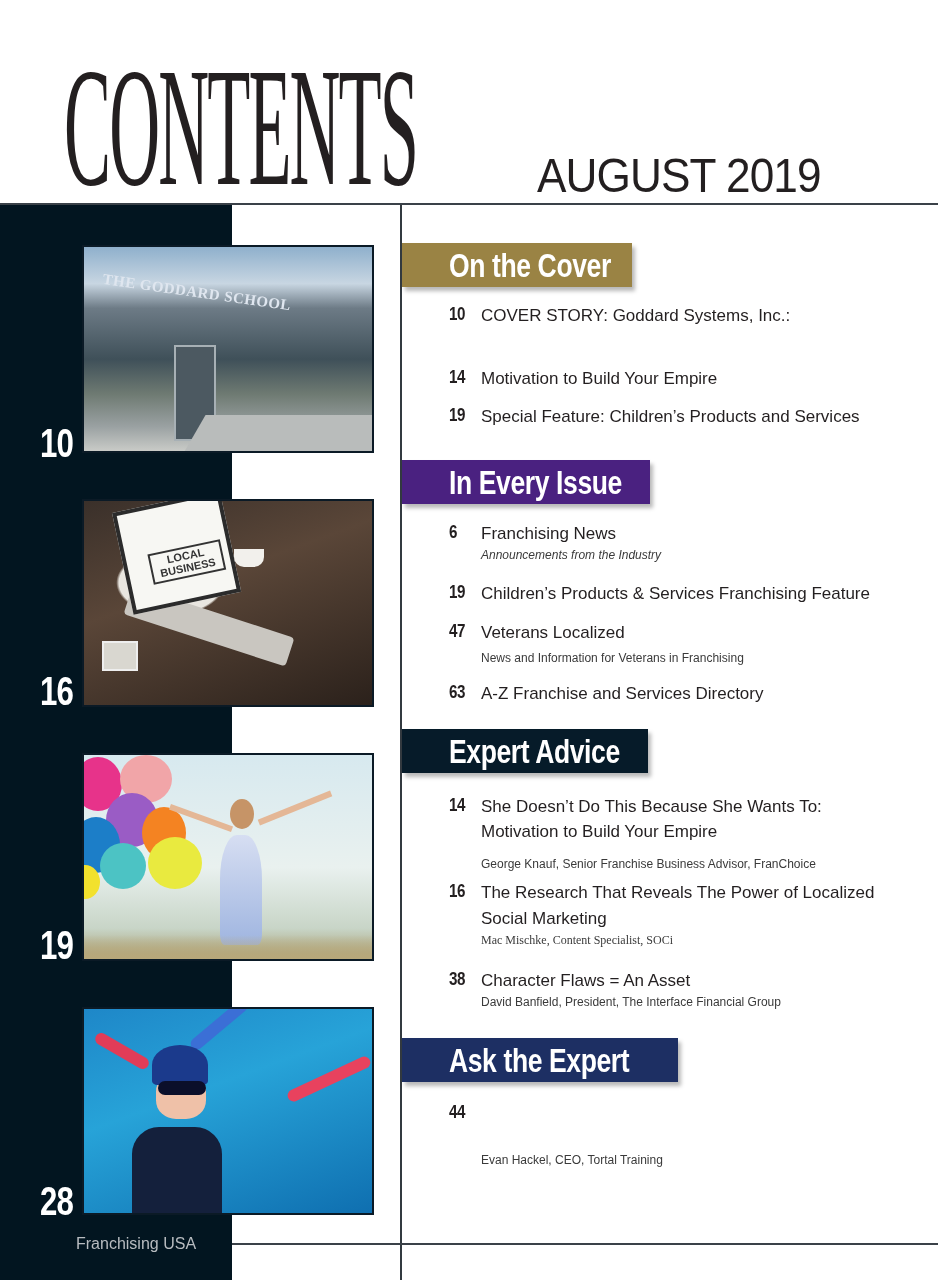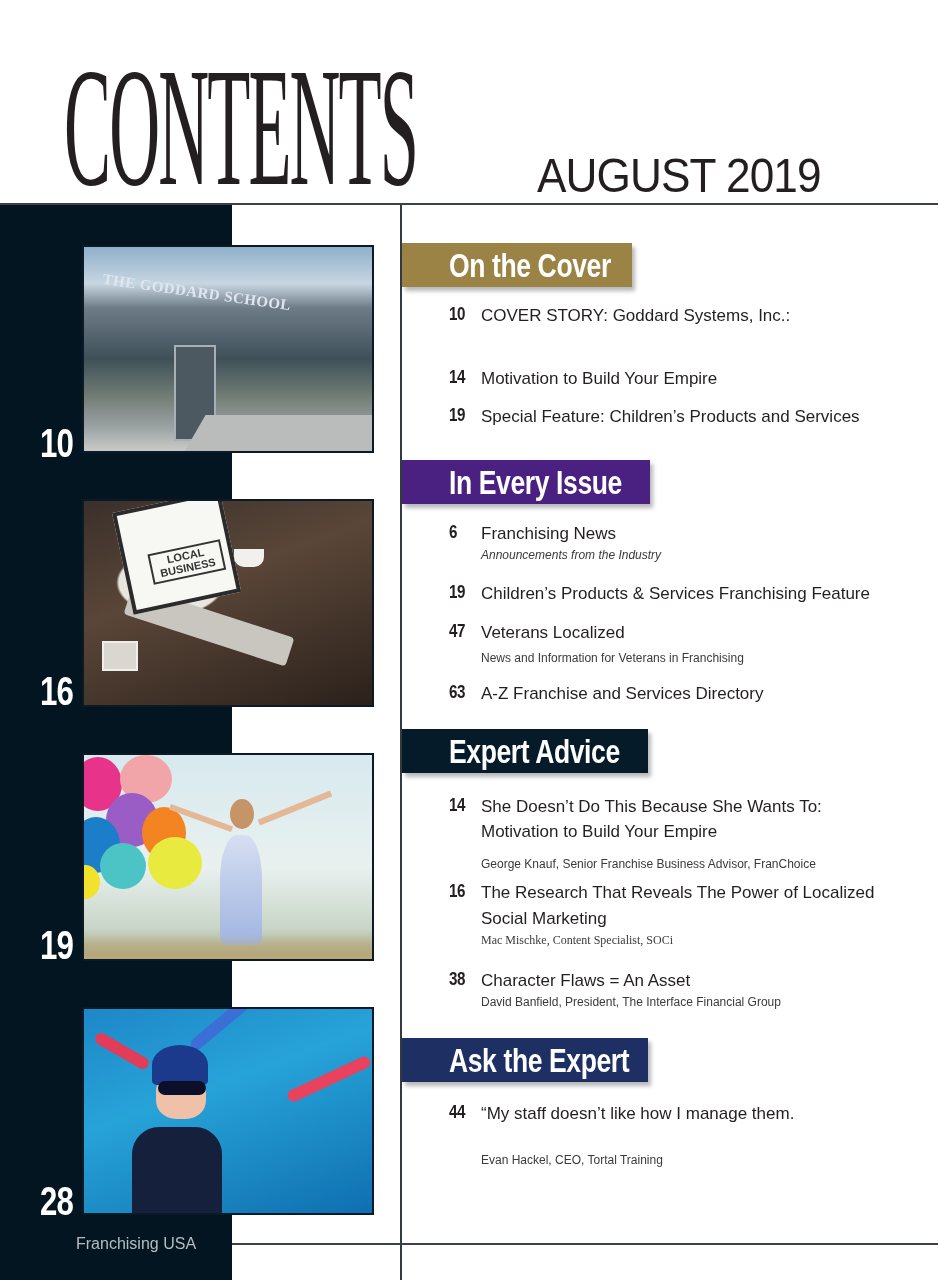--- a/index.html
+++ b/index.html
@@ -230,22 +230,21 @@
     <div>Social Marketing</div>
   </div>
   <div class="entry-sub" style="top:52px;font-family:Liberation Serif, serif;">Mac Mischke, Content Specialist, SOCi</div>
 </div>
 <div class="entry" style="top:968px;">
   <div class="entry-page">38</div>
   <div class="entry-title">Character Flaws = An Asset</div>
   <div class="entry-sub" style="top:26px;">David Banfield, President, The Interface Financial Group</div>
 </div>
 
-<div class="section-header" style="top:1038px;width:246px;background:#1d2f63;">
+<div class="section-header" style="top:1038px;width:276px;background:#1d2f63;">
   <div class="section-header-label">Ask the Expert</div>
 </div>
 <div class="entry" style="top:1101px;">
   <div class="entry-page">44</div>
   <div class="entry-title">
-    <div>“My staff doesn’t like how I manage them.</div>
   </div>
   <div class="entry-sub" style="top:51px;">Evan Hackel, CEO, Tortal Training</div>
 </div>
 
 </body></html>

